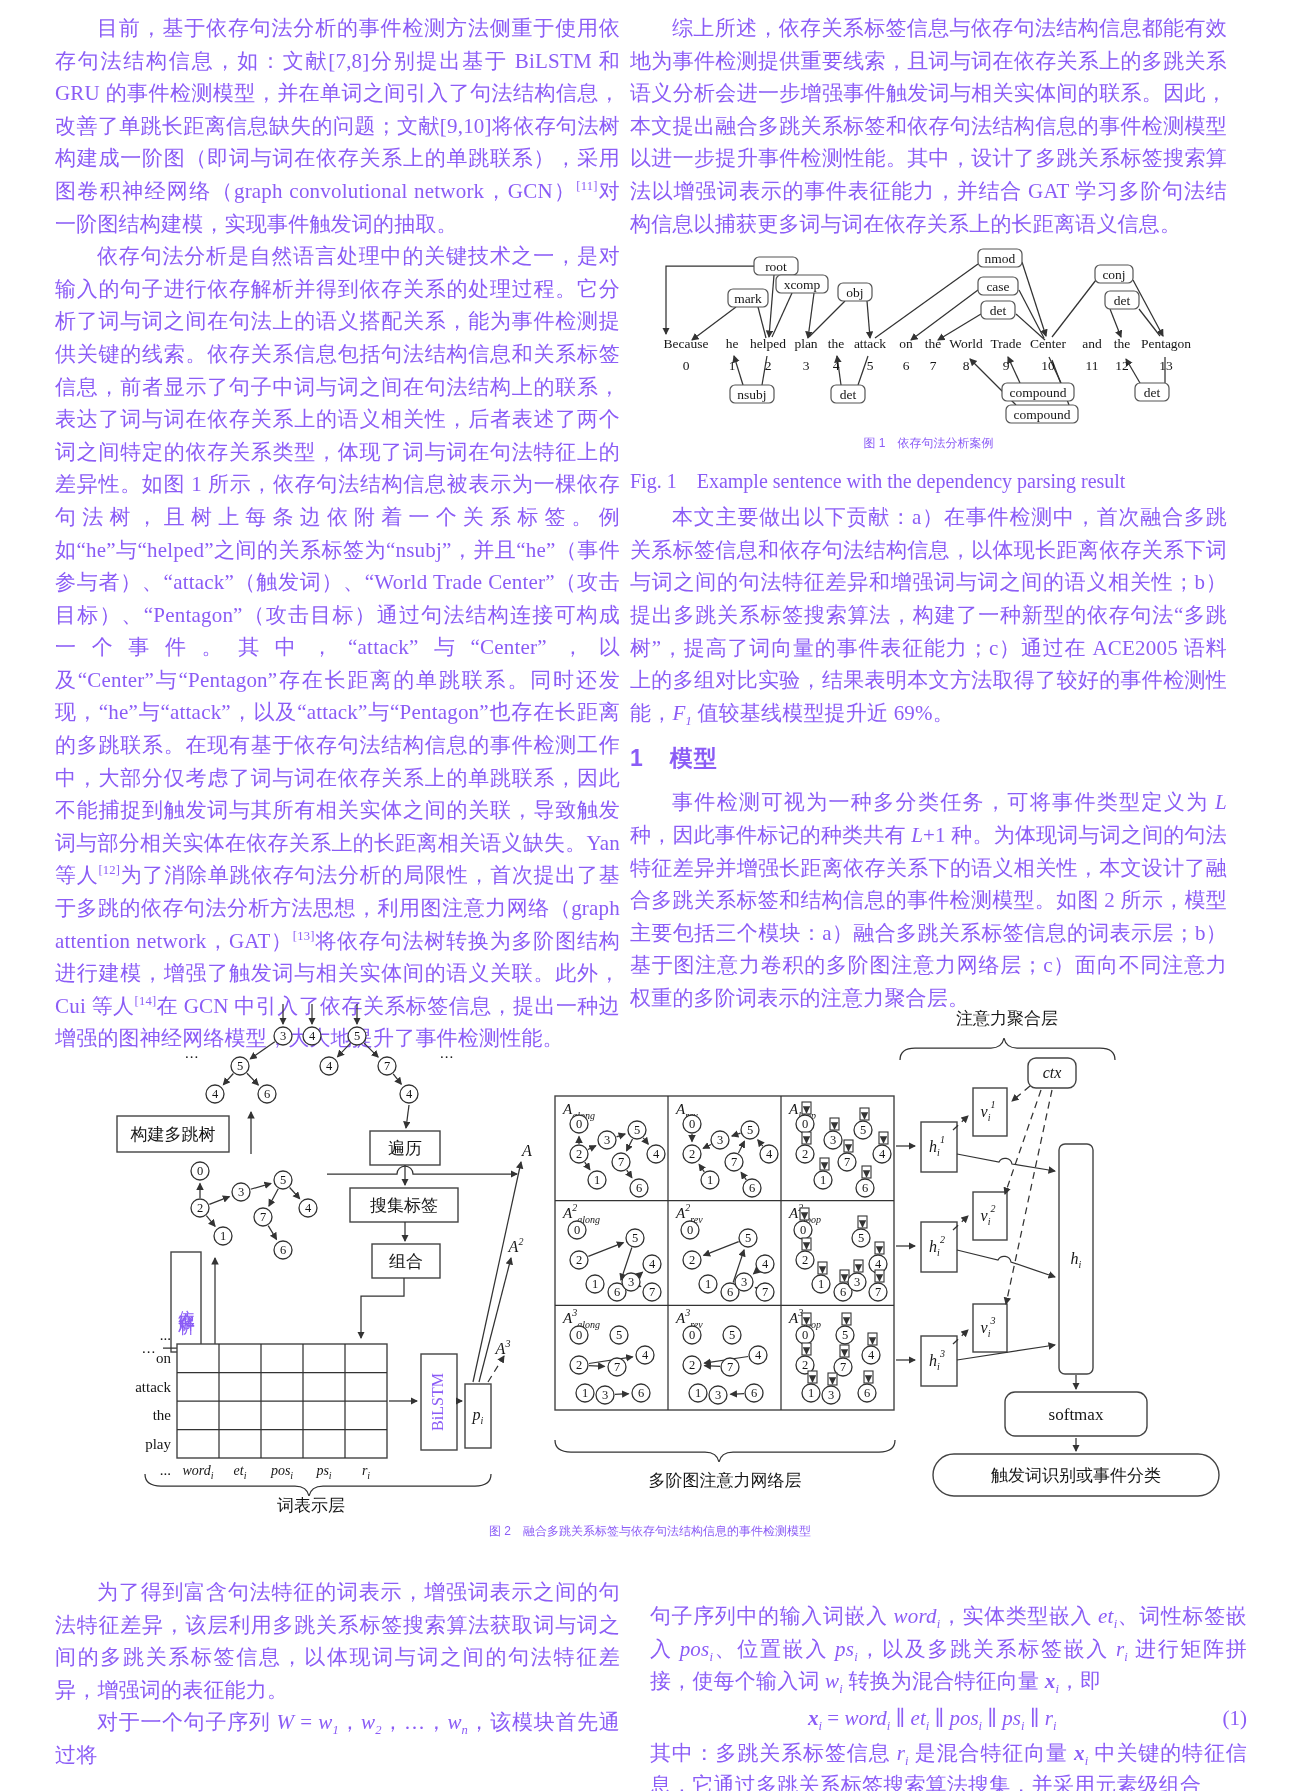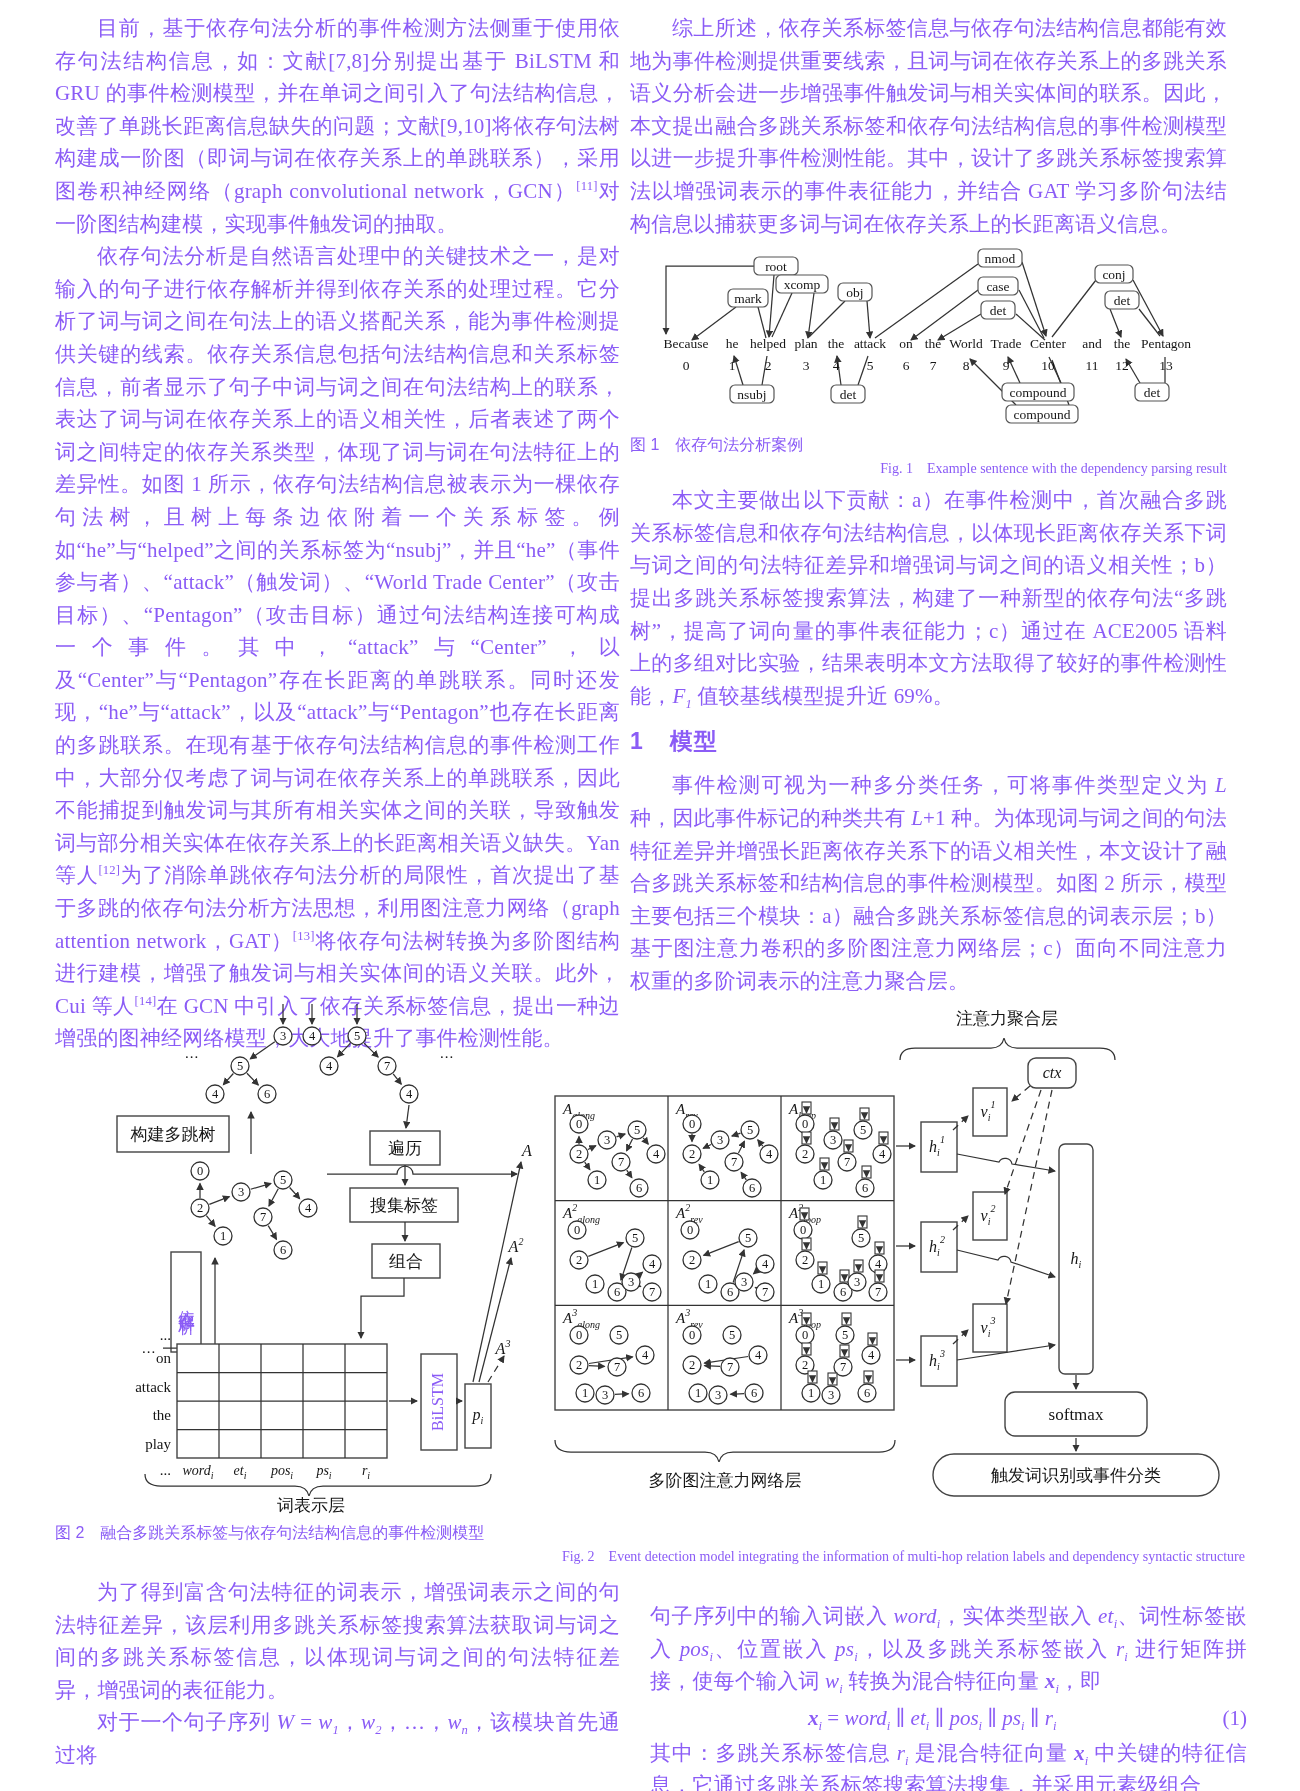--- a/index.html
+++ b/index.html
@@ -11,22 +11,22 @@
   .sup{font-size:.60em;vertical-align:super;line-height:0;}
   .sub{font-size:.60em;vertical-align:sub;line-height:0;font-style:italic;}
   .i{font-style:italic;}
   .bi{font-style:italic;font-weight:bold;}
   .sec-h{font-family:"Liberation Sans","DejaVu Sans",sans-serif;font-weight:bold;font-size:23px;
          margin:14px 0 12px 0;letter-spacing:1px;}
   .sec-h .no{margin-right:26px;}
   .subsec-h{font-family:"Liberation Sans","DejaVu Sans",sans-serif;font-weight:bold;font-size:21px;
          margin:4px 0 10px 0;}
   .subsec-h .no{margin-right:18px;}
-  .cap-zh{font-family:"Liberation Sans","DejaVu Sans",sans-serif;font-size:16px;text-align:left;margin:2px 0;}
-  .cap-en{font-size:14px;text-align:right;margin:4px 0 6px 0;}
+  .cap-zh{font-family:"Liberation Sans","DejaVu Sans",sans-serif;font-size:12px;text-align:center;margin:2px 0;}
+  .cap-en{font-size:20px;text-align:left;margin:16px 0 6px 0;}
   svg text{fill:#161616;}
   .edge{stroke:#333;stroke-width:1.25;fill:none;}
   .dash{stroke-dasharray:7 5;}
   .node{fill:#fff;stroke:#333;stroke-width:1.3;}
   .nodetxt{font:12.5px "Liberation Serif",serif;text-anchor:middle;}
   .loopbox{fill:#fff;stroke:#333;stroke-width:1.1;}
   .fbox{fill:#fff;stroke:#444;stroke-width:1.4;}
   .flab{font:17px "Liberation Serif","DejaVu Serif",serif;text-anchor:middle;}
   .wordtxt{font:13.5px "Liberation Serif",serif;text-anchor:middle;}
   .idxtxt{font:13.5px "Liberation Serif",serif;text-anchor:middle;}
@@ -602,21 +602,20 @@
       <text class="flab" x="1021" y="485">触发词识别或事件分类</text>
     </svg>
 
     
     <div id="depparse-label" class="overlay" style="left:116px;top:260px;width:30px;height:94px;">依存解析</div>
     <div id="bilstm-label" class="overlay" style="left:334px;top:396px;width:100px;height:20px;">BiLSTM</div>
   </div>
 
   <div style="position:absolute;left:55px;top:1521px;width:1190px;">
     <div class="cap-zh">图 2　融合多跳关系标签与依存句法结构信息的事件检测模型</div>
-    <div class="cap-en">Fig. 2　Event detection model integrating the information of multi-hop relation labels and dependency syntactic structure</div>
   </div>
 
   <div class="col" style="left:55px;top:1576px;">
     <p class="para">为了得到富含句法特征的词表示，增强词表示之间的句法特征差异，该层利用多跳关系标签搜索算法获取词与词之间的多跳关系标签信息，以体现词与词之间的句法特征差异，增强词的表征能力。</p>
     <p class="para"><span>对于一个句子序列 </span><span class="i">W</span><span> = </span><span class="i">w</span><span class="sub">1</span><span>，</span><span class="i">w</span><span class="sub">2</span><span>，…，</span><span class="i">w</span><span class="sub">n</span><span>，该模块首先通过将</span></p>
   </div>
 
   <div class="col" style="left:650px;top:1600px;width:597px;">
     <p class="para noindent"><span>句子序列中的输入词嵌入 </span><span class="i">word</span><span class="sub">i</span><span>，实体类型嵌入 </span><span class="i">et</span><span class="sub">i</span><span>、词性标签嵌入 </span><span class="i">pos</span><span class="sub">i</span><span>、位置嵌入 </span><span class="i">ps</span><span class="sub">i</span><span>，以及多跳关系标签嵌入 </span><span class="i">r</span><span class="sub">i</span><span> 进行矩阵拼接，使每个输入词 </span><span class="i">w</span><span class="sub">i</span><span> 转换为混合特征向量 </span><span class="bi">x</span><span class="sub">i</span><span>，即</span></p>
     <div class="formula">

